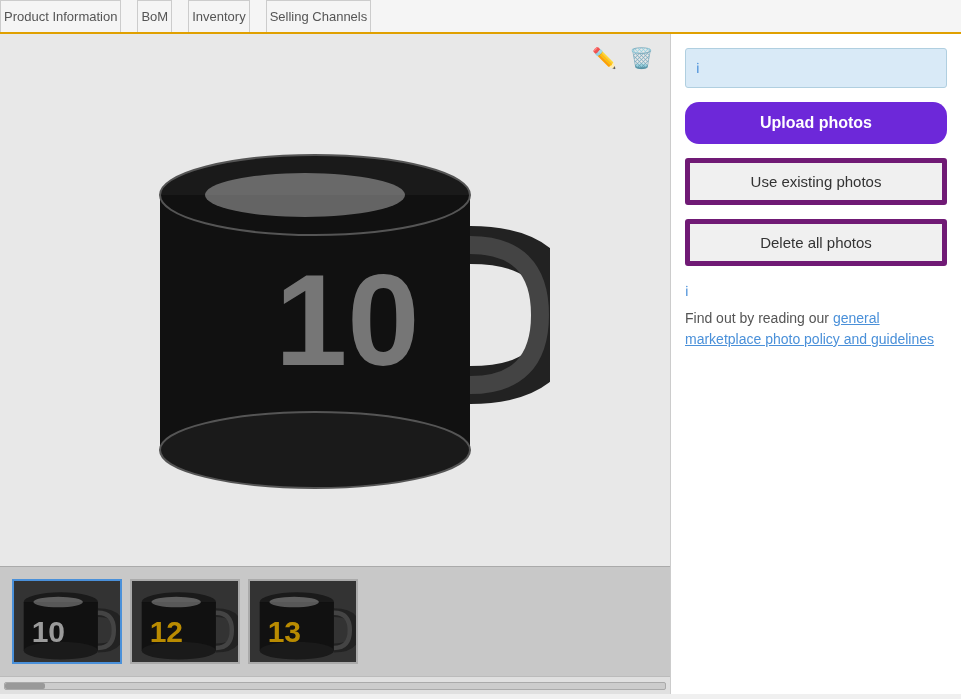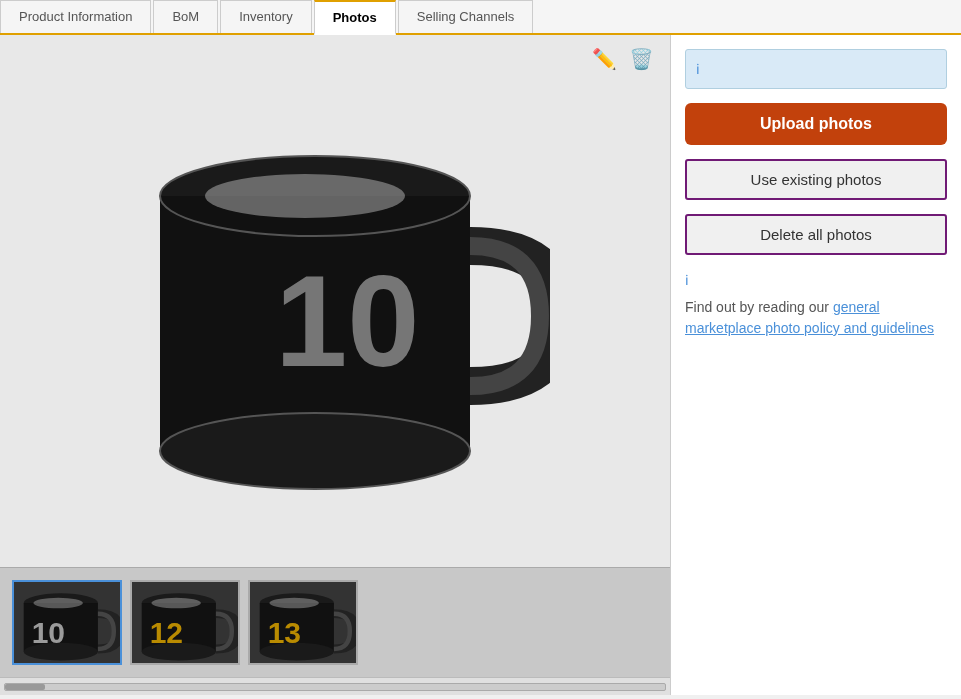--- a/index.html
+++ b/index.html
@@ -5,28 +5,28 @@
     * { box-sizing: border-box; margin: 0; padding: 0; }
     body { font-family: Arial, sans-serif; font-size: 13px; background: #f0f0f0; color: #333; }
 
     .tabs-bar {
       display: flex;
       background: #f5f5f5;
       border-bottom: 2px solid #e0a000;
       padding: 0;
     }
     .tab {
-      padding: 8px 18px;
+      padding: 8px 3px;
       cursor: pointer;
       border: 1px solid #ccc;
       border-bottom: none;
       background: #f5f5f5;
       color: #555;
       font-size: 13px;
-      margin-right: 2px;
+      margin-right: 16px;
       user-select: none;
     }
     .tab.active {
       background: #fff;
       color: #000;
       border-bottom: 2px solid #fff;
       margin-bottom: -2px;
       font-weight: bold;
       border-top: 2px solid #e0a000;
     }
@@ -147,36 +147,36 @@
       gap: 6px;
     }
     .info-icon {
       color: #4a90d9;
       font-size: 14px;
       flex-shrink: 0;
       margin-top: 1px;
     }
 
     .btn-upload {
-      background: #c2410c;
+      background: #6d28d9;
       color: #fff;
       border: none;
-      border-radius: 6px;
+      border-radius: 14px;
       padding: 12px 10px;
       font-size: 16px;
       font-weight: bold;
       cursor: pointer;
       width: 100%;
       text-align: center;
     }
 
     .btn-secondary {
       background: #f0f0f0;
       color: #333;
-      border: 2px solid #701a75;
+      border: 5px solid #701a75;
       border-radius: 3px;
       padding: 10px;
       font-size: 15px;
       cursor: pointer;
       width: 100%;
       text-align: center;
     }
 
     .guidelines-box {
       font-size: 12px;
@@ -208,21 +208,20 @@
       height: 400px;
     }
   </style>
 </head>
 <body>
 
 <div class="tabs-bar">
 <div class="tab">Product Information</div>
     <div class="tab">BoM</div>
     <div class="tab">Inventory</div>
-    <div class="tab active">Photos</div>
     <div class="tab">Selling Channels</div>
   </div>
 
 <div class="main-area">
   <div class="photo-panel">
     <div class="main-photo-container">
       <div class="photo-actions">
         <button class="icon-btn" title="Edit">✏️</button>
         <button class="icon-btn" title="Delete">🗑️</button>
       </div>

